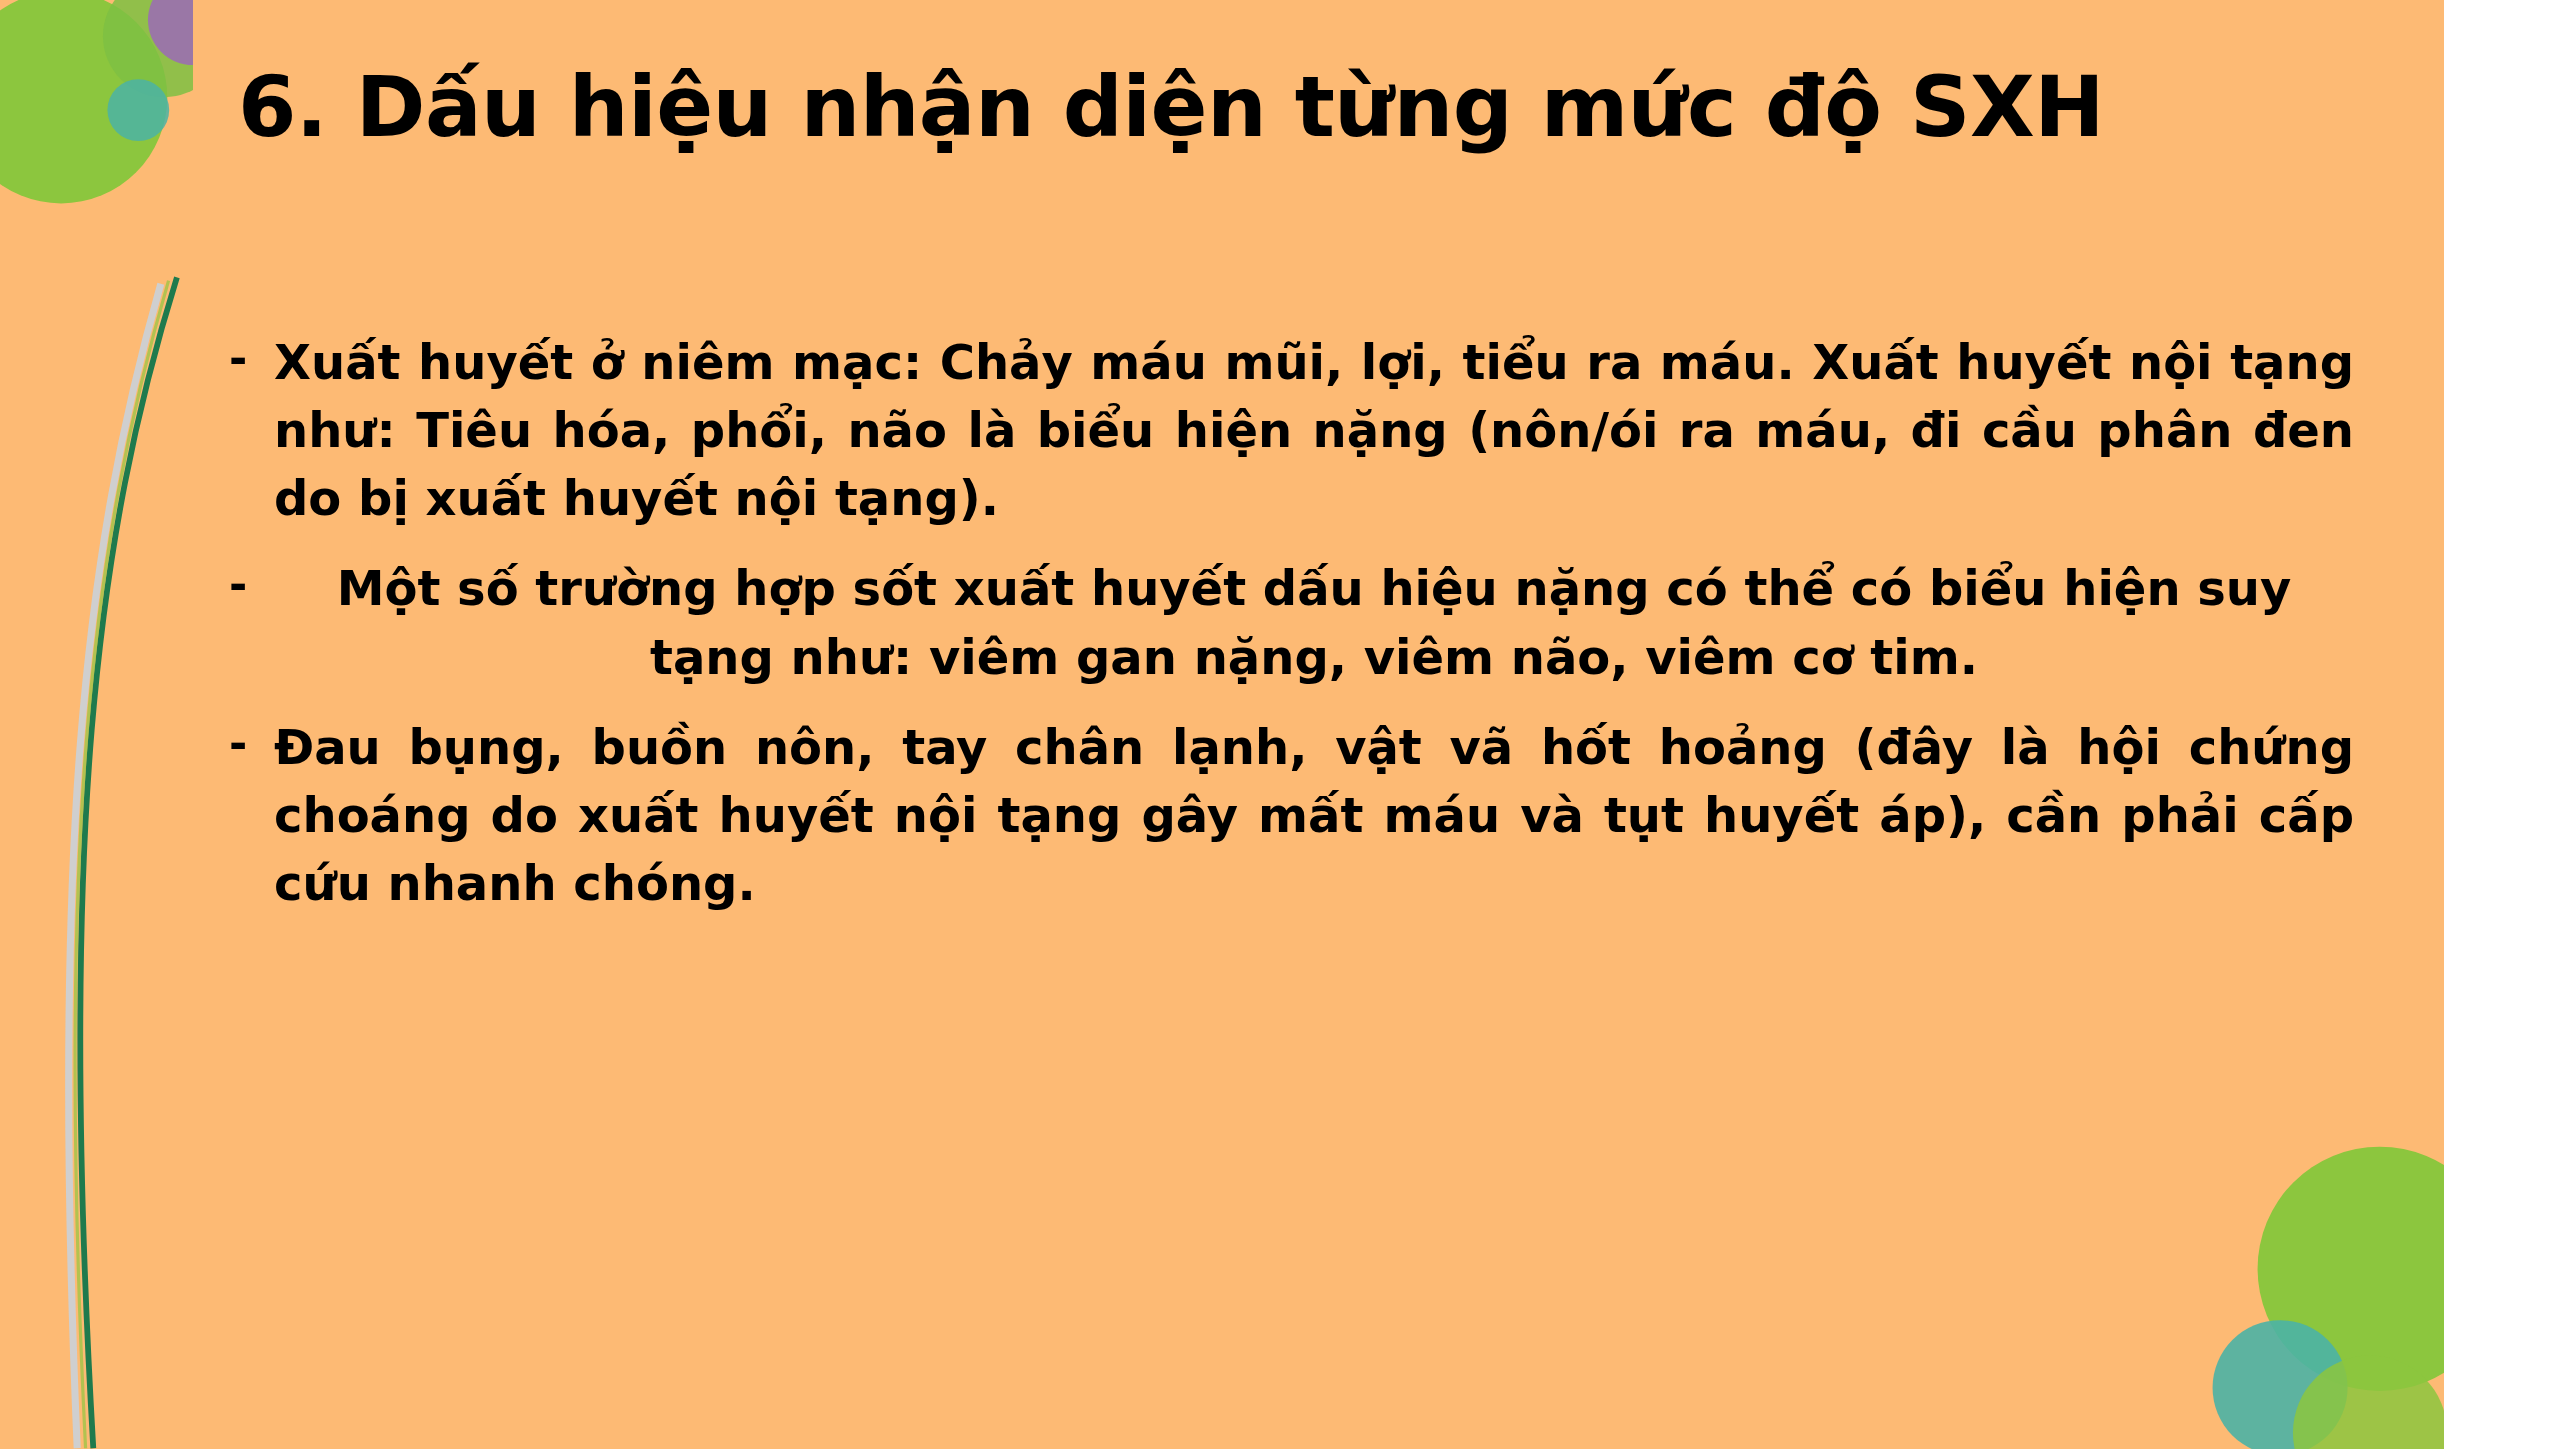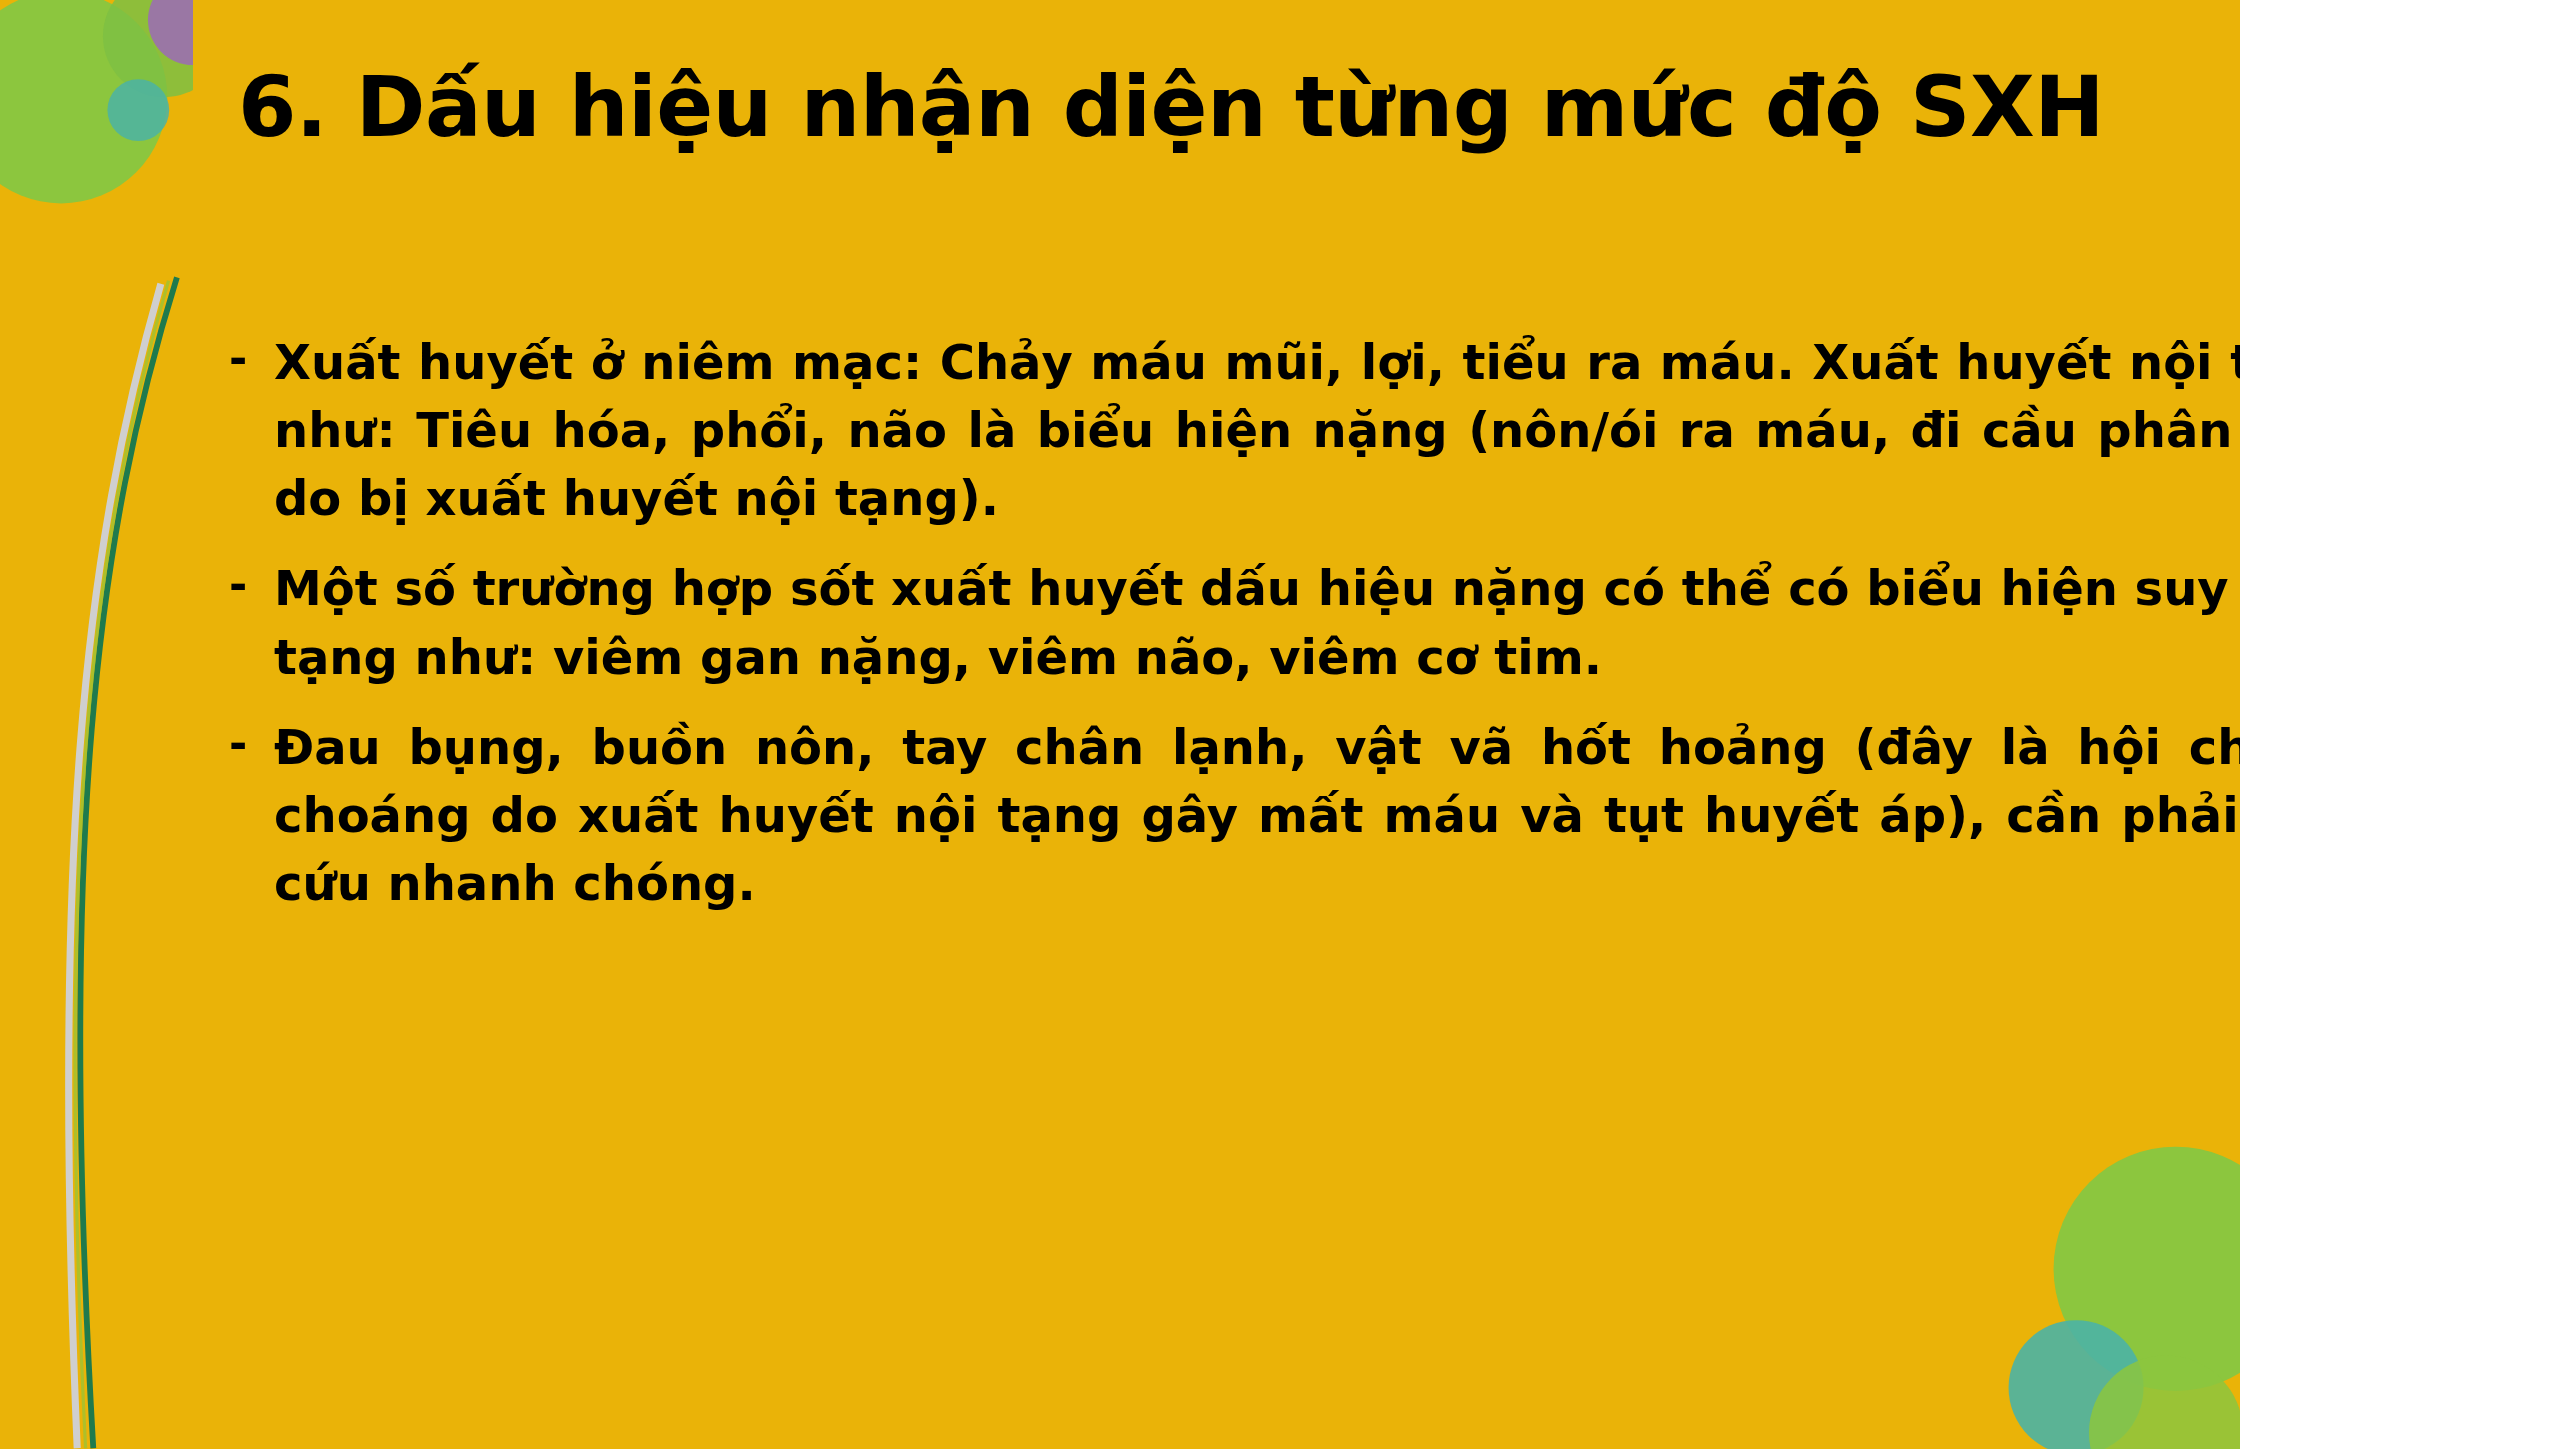--- a/index.html
+++ b/index.html
@@ -2,23 +2,23 @@
 <html lang="vi" style="font-size:10.3px"><head>
 <meta charset="utf-8">
 <style>
   html, body {
     margin: 0;
     padding: 0;
     background: #ffffff;
   }
   .slide {
     position: relative;
-    width: 2240px;
+    width: 2444px;
     height: 1449px;
-    background: #eab308;
+    background: #fdba74;
     overflow: hidden;
     font-family: "DejaVu Sans", sans-serif;
   }
 
   
   .left-band {
     position: absolute;
     left: 0;
     top: 0;
     width: 193px;
@@ -72,21 +72,21 @@
     font-family: "DejaVu Sans", sans-serif;
     font-weight: bold;
     font-size: 48px;
     line-height: 1.42;
     color: #000000;
     text-align: justify;
     text-justify: inter-word;
     hyphens: none;
   }
   .bullet-text.no-justify {
-    text-align: left;
+    text-align: center;
   }
 </style>
 </head>
 <body>
 
 <div class="slide">
 
   <div class="left-band">
     <svg class="deco-svg" width="193" height="1449" viewBox="0 0 300 2250" xmlns="http://www.w3.org/2000/svg">
       <circle cx="95" cy="150" r="165" fill="#8cc63e"></circle>

